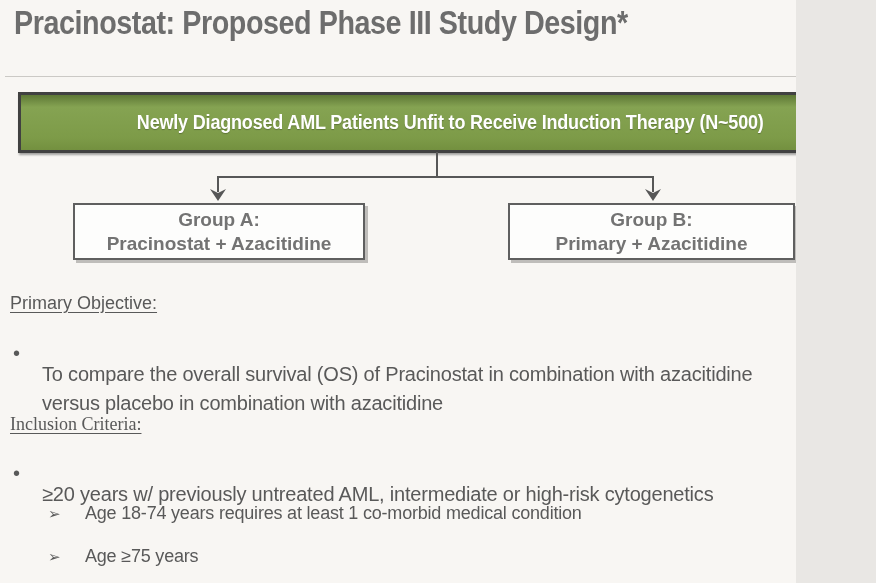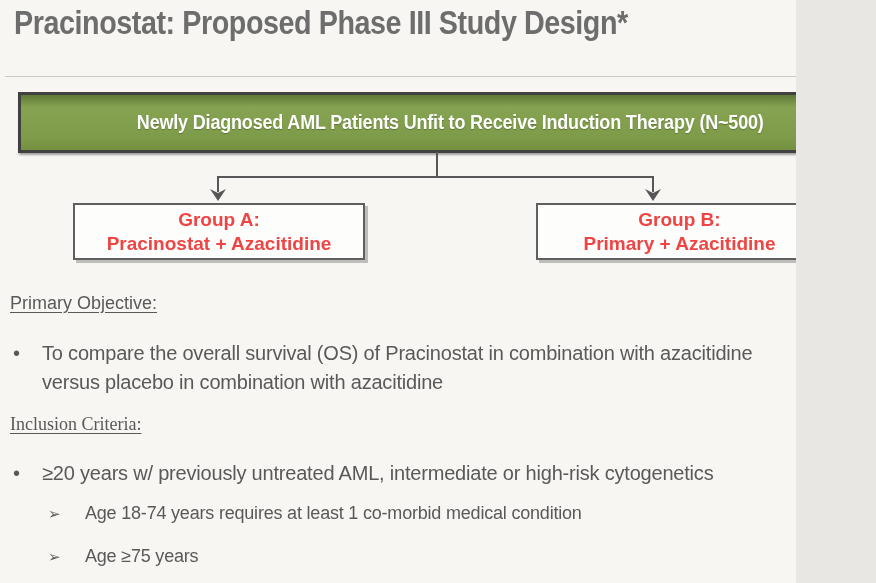--- a/index.html
+++ b/index.html
@@ -69,27 +69,27 @@
     box-sizing: border-box;
     background: #fdfdfc;
     border: 2px solid #5f5f5f;
     box-shadow: 3px 3px 0 #bfbdba;
     display: flex;
     flex-direction: column;
     align-items: center;
     justify-content: center;
     font-weight: bold;
     font-size: 19px;
-    color: #ef4444;
+    color: #737373;
     line-height: 24px;
     text-align: center;
     white-space: nowrap;
   }
   .group-box.a { left: 73px; width: 292px; }
-  .group-box.b { left: 536px; width: 287px; }
+  .group-box.b { left: 508px; width: 287px; }
   .section-heading {
     position: absolute;
     left: 10px;
     font-size: 18px;
     color: #595959;
     text-decoration: underline;
     text-underline-offset: 3px;
   }
   .heading-primary { top: 293px; }
   .heading-inclusion { top: 414px; font-family: Liberation Serif, serif; }
@@ -97,21 +97,21 @@
     position: absolute;
     left: 13px;
     display: flex;
     align-items: flex-start;
     font-size: 20px;
     line-height: 29px;
     color: #595959;
     letter-spacing: -0.2px;
   }
   .bullet-row .glyph { width: 29px; flex-shrink: 0; }
-  .bullet-row .txt { max-width: 792px; }
+  .bullet-row .txt { max-width: 792px; margin-top: 21px; }
   .bullet-primary { top: 339px; }
   .bullet-inclusion { top: 459px; }
   .sub-bullet-row {
     position: absolute;
     left: 48px;
     display: flex;
     align-items: flex-start;
     font-size: 18px;
     line-height: 22px;
     color: #595959;

